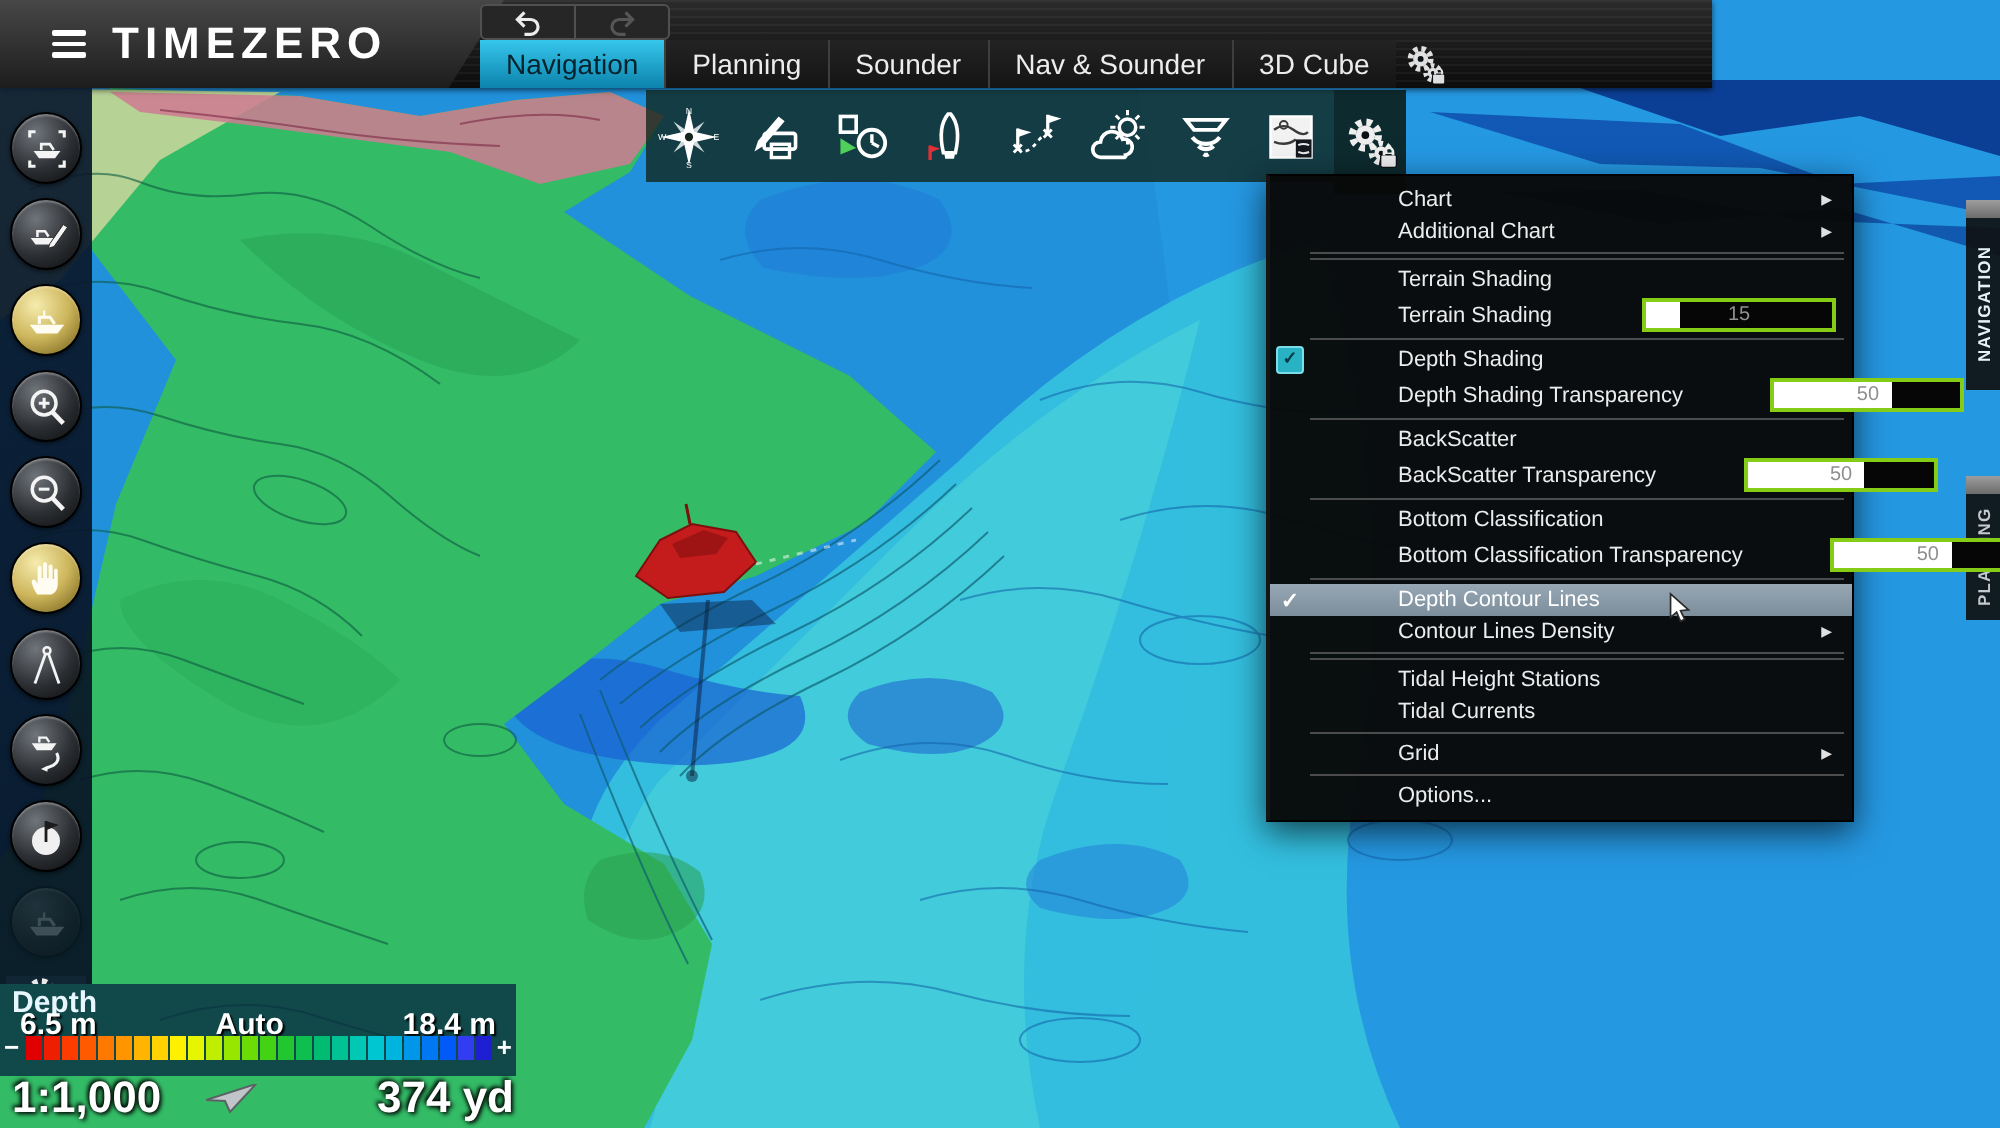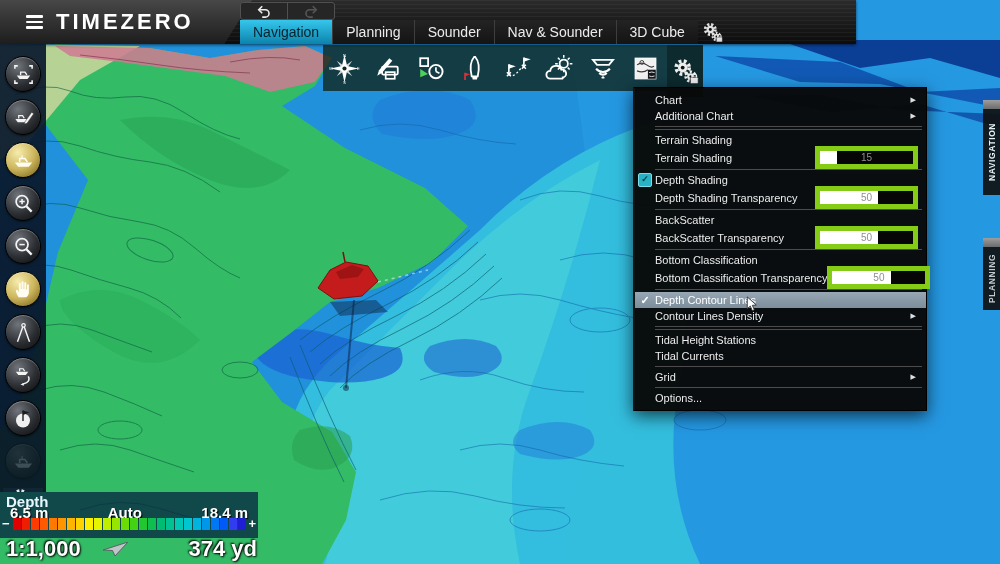--- a/index.html
+++ b/index.html
@@ -56,29 +56,29 @@
   .vtab .vlabel{flex:1;writing-mode:vertical-rl;transform:rotate(180deg);
     font-size:8.5px;font-weight:bold;letter-spacing:.6px;color:#e6f2f8;
     display:flex;align-items:center;justify-content:center;}
   #vtab-nav{top:100px;height:95px;}
   #vtab-plan{top:238px;height:72px;}
   #vtab-plan .vlabel{color:#c4c9cd;}
   
   #menu{position:absolute;left:633px;top:87px;width:294px;box-sizing:border-box;
     background:rgba(8,8,8,.97);border:1px solid #000;border-left:2px solid #151515;
     box-shadow:0 5px 16px rgba(0,0,0,.65);padding:4px 0;}
-  .mi{height:16px;display:flex;align-items:center;padding-right:4px;position:relative;}
+  .mi{height:16px;display:flex;align-items:center;padding-right:4px;position:relative;gap:44px;}
   .mi.srow{height:19px;}
   .gut{width:20px;flex:none;display:flex;align-items:center;justify-content:center;}
   .lbl{font-size:11px;color:#ececec;white-space:nowrap;}
   .arr{margin-left:auto;font-size:7px;color:#e0e0e0;padding-right:6px;}
   .chk{width:12px;height:12px;background:#29b2c4;border:1px solid #7addea;border-radius:2px;
     font-size:9px;line-height:11px;color:#063b44;font-weight:bold;text-align:center;}
   .chk-plain{font-size:11px;font-weight:bold;color:#fff;}
-  .slider{margin-left:auto;margin-right:4px;width:93px;height:13px;border:5px solid #84cc16;
+  .slider{margin-left:auto;margin-right:4px;width:93px;height:13px;border:2px solid #84cc16;
     position:relative;background:#060606;flex:none;}
   .slider .fill{position:absolute;left:0;top:0;bottom:0;background:#fff;}
   .slider .val{position:absolute;inset:0;text-align:center;font-size:10px;line-height:13px;color:#8f8f8f;}
   .sep{height:1px;background:#4c4c4c;margin:2px 4px 2px 20px;}
   .mi.hl{background:linear-gradient(#97a7b4,#7c8d9b);}
   .mi.hl .lbl{color:#fff;}
   .menu-cursor{margin-left:-10px;position:relative;top:4px;}
   
   #depth-panel{position:absolute;left:0;top:492px;width:258px;height:46px;
     background:rgba(8,40,66,.78);color:#fff;}

